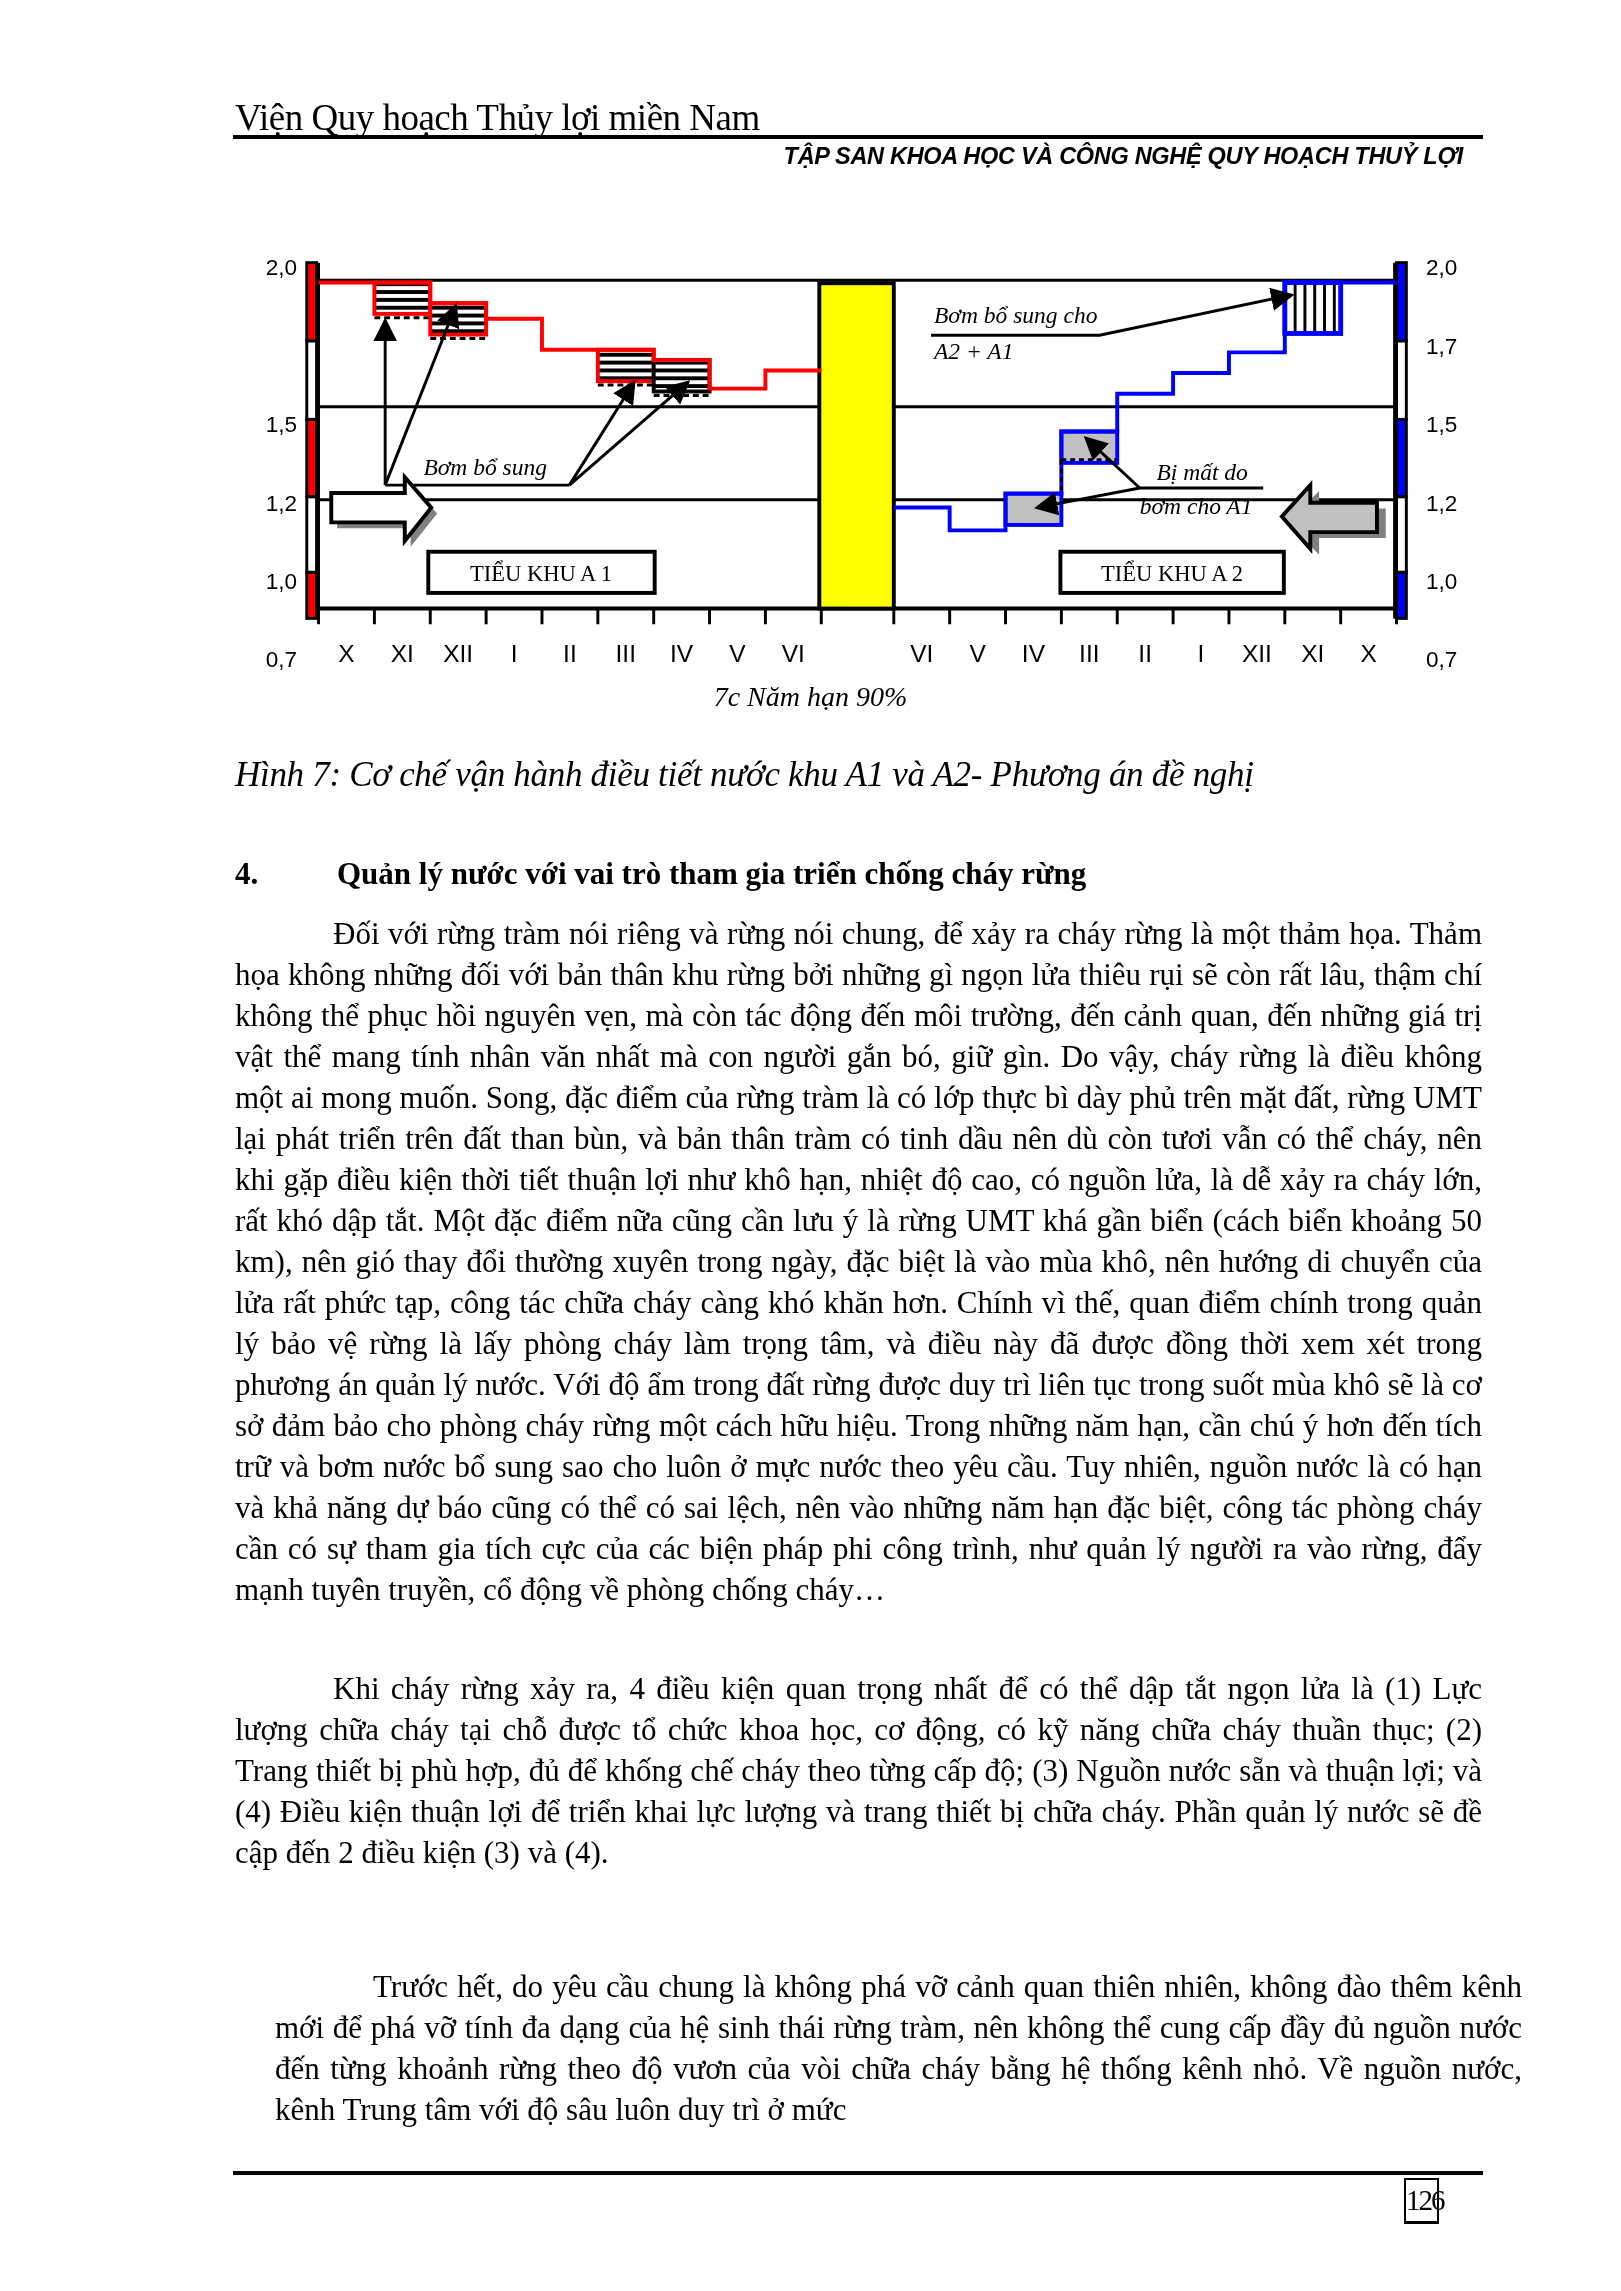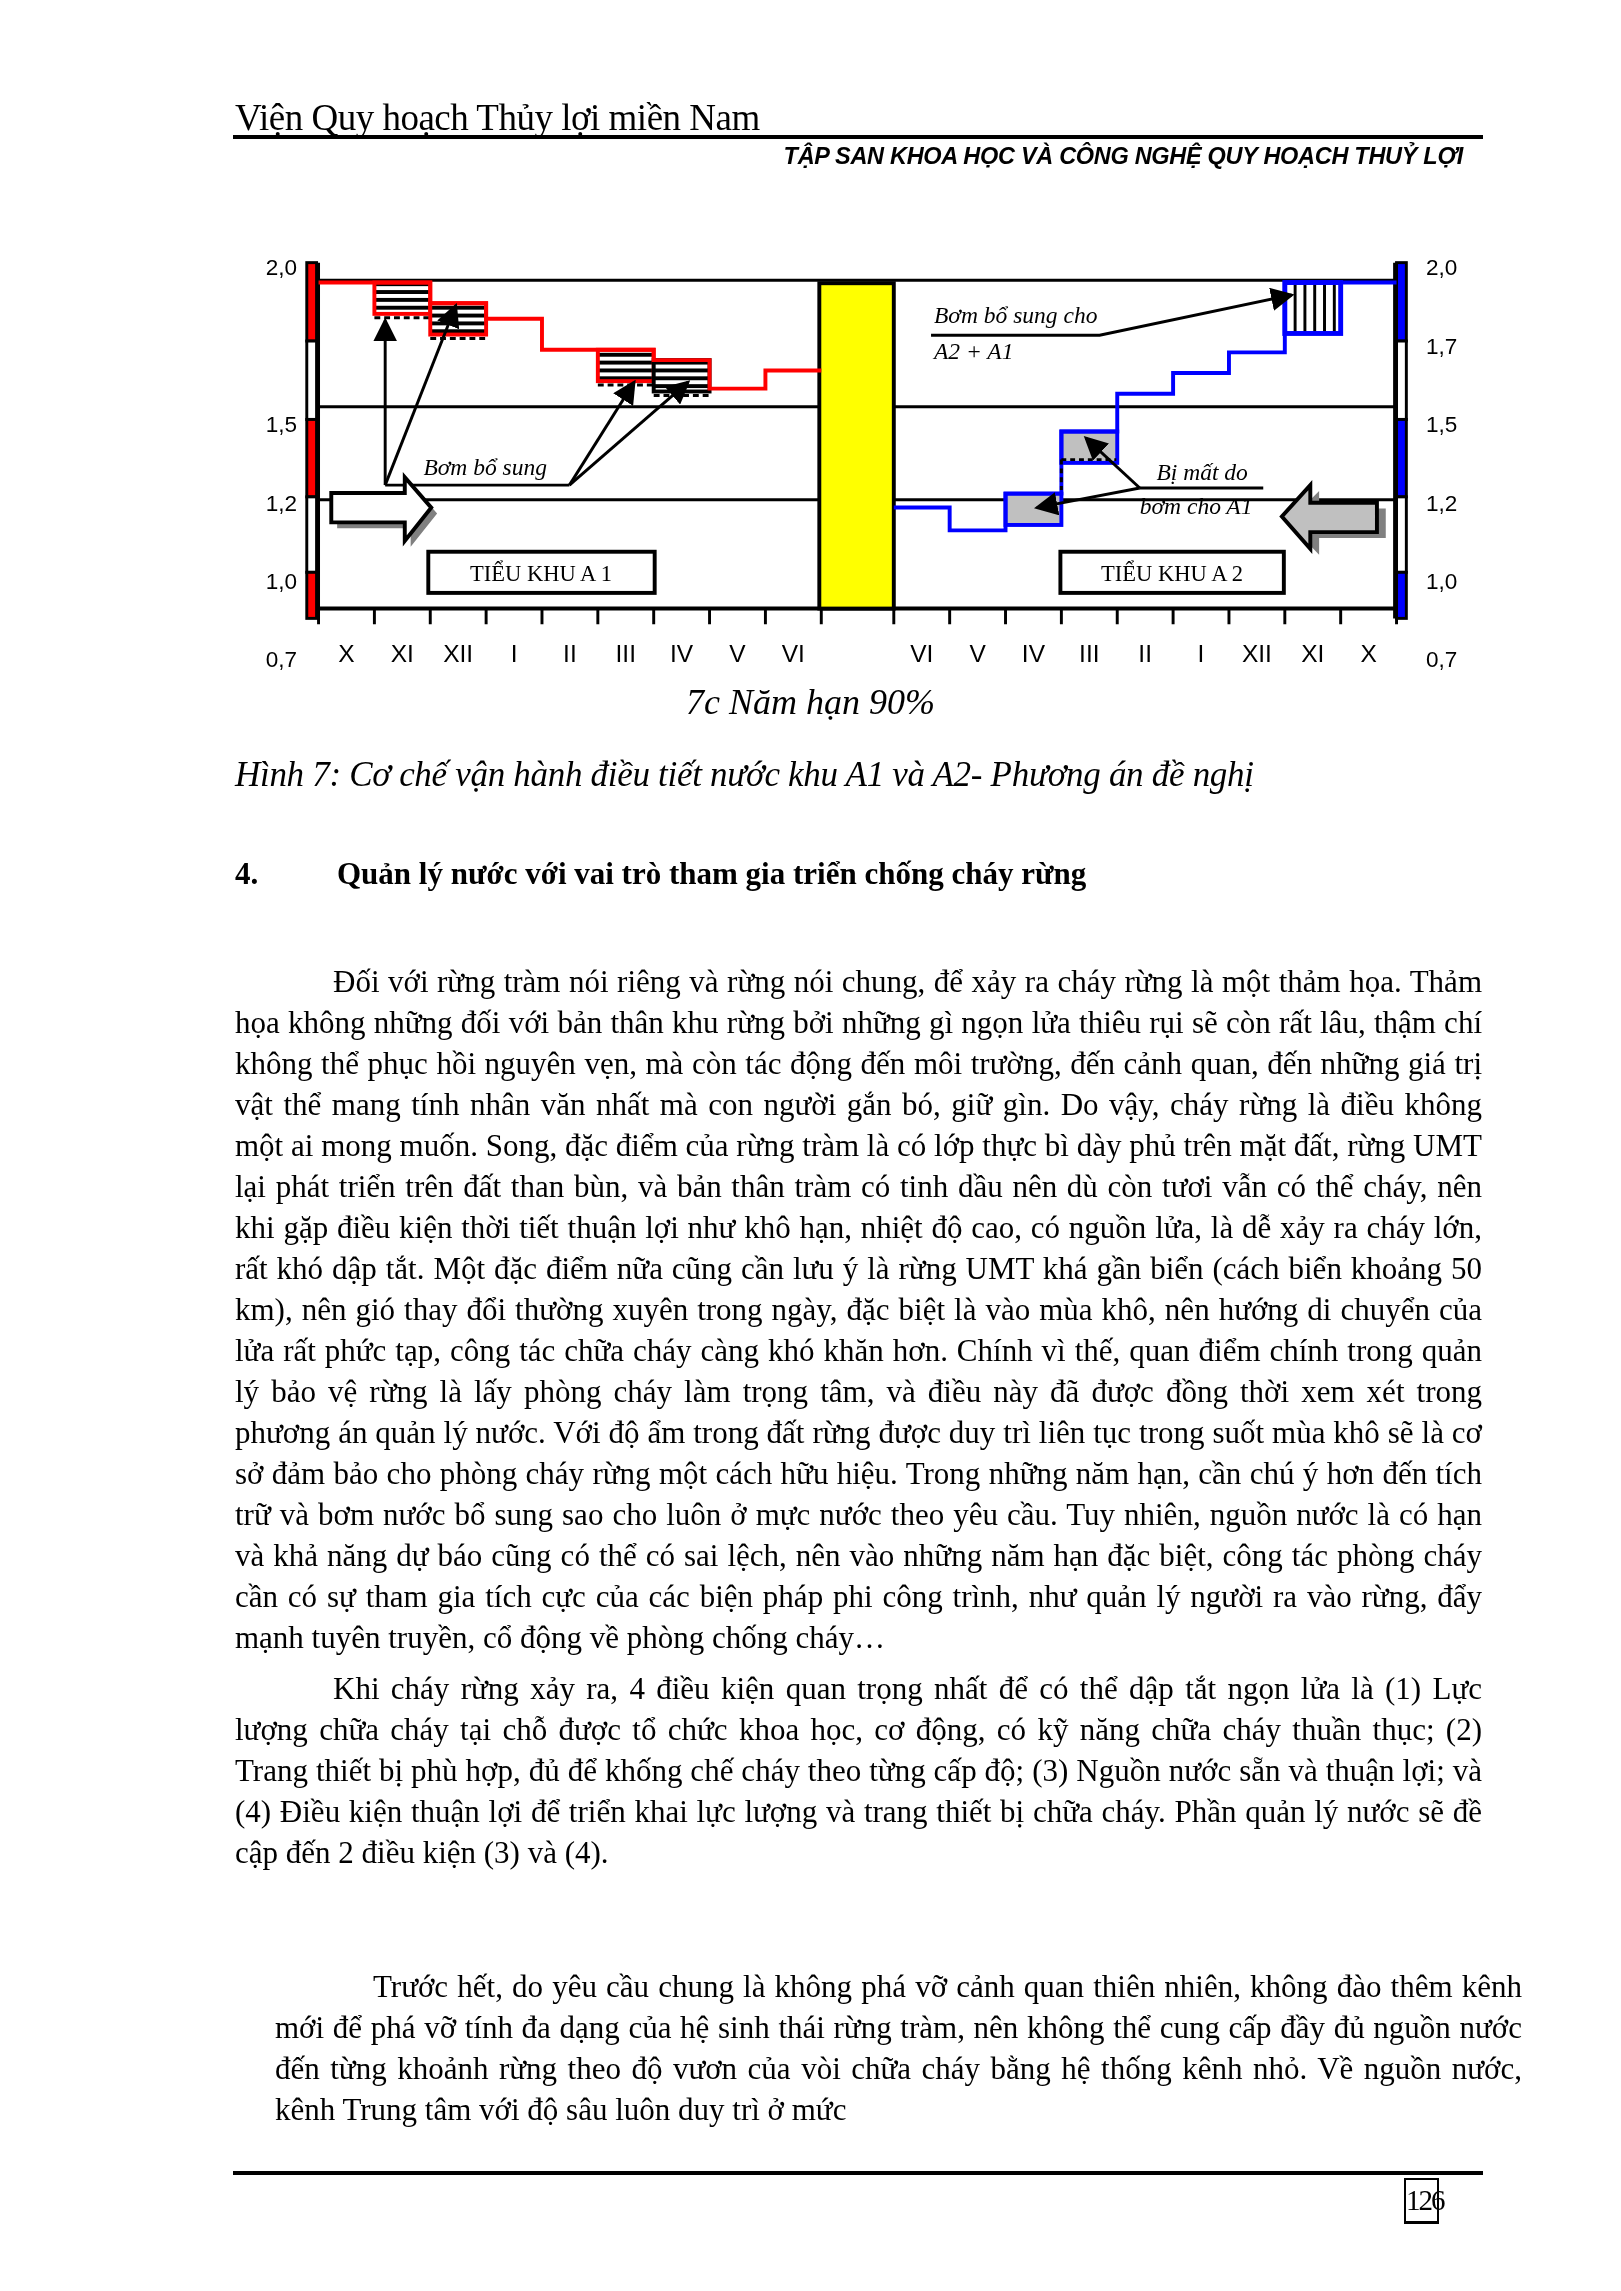--- a/index.html
+++ b/index.html
@@ -2,27 +2,27 @@
 <html><head>
 <meta charset="utf-8">
 <style>
   html, body { margin:0; padding:0; background:#ffffff; }
   body { width:1621px; height:2292px; position:relative; overflow:hidden; font-family:"Liberation Serif", serif; color:#000; }
   .abs { position:absolute; }
   .hdr-left { left:235px; top:96px; font-size:37px; letter-spacing:-0.5px; }
   .hdr-rule { left:233px; top:135px; width:1250px; height:3.9px; background:#000; }
   .hdr-right { right:158px; top:143px; font-family:"Liberation Sans", sans-serif; font-weight:bold; font-style:italic; font-size:23.5px; letter-spacing:-0.3px; }
   #chart { left:0; top:0; }
-  .sub-caption { left:0; width:1621px; top:681px; text-align:center; font-style:italic; font-size:36px; }
+  .sub-caption { left:0; width:1621px; top:681px; text-align:center; font-style:italic; font-size:28px; }
   .fig-caption { left:235px; top:755px; font-style:italic; font-size:35px; letter-spacing:-0.3px; }
   .section { left:235px; top:856px; font-weight:bold; font-size:31px; }
   .section .num { display:inline-block; width:102px; }
   .body-text { left:235px; width:1247px; font-size:31px; line-height:41px; text-align:justify; }
   .body-text p { margin:0; text-indent:98px; }
-  .p1 { top:913px;margin-top:48px; }
+  .p1 { top:913px; }
   .p2 { top:1668px; }
   .p3 { top:1966px;margin-left:40px; }
   .foot-rule { left:233px; top:2171px; width:1250px; height:3.9px; background:#000; }
   .page-num { left:1404px; top:2178px; width:31px; height:41px; border:2px solid #000; border-bottom-width:3.9px; border-right-width:2.9px; font-size:29px; text-align:center; line-height:41px; letter-spacing:-2px; }
   svg text { font-family:"Liberation Serif", serif; }
   .axis-lbl { font-family:"Liberation Sans", sans-serif; font-size:23px; }
   .month-lbl { font-family:"Liberation Sans", sans-serif; font-size:25px; }
 </style>
 </head>
 <body>

